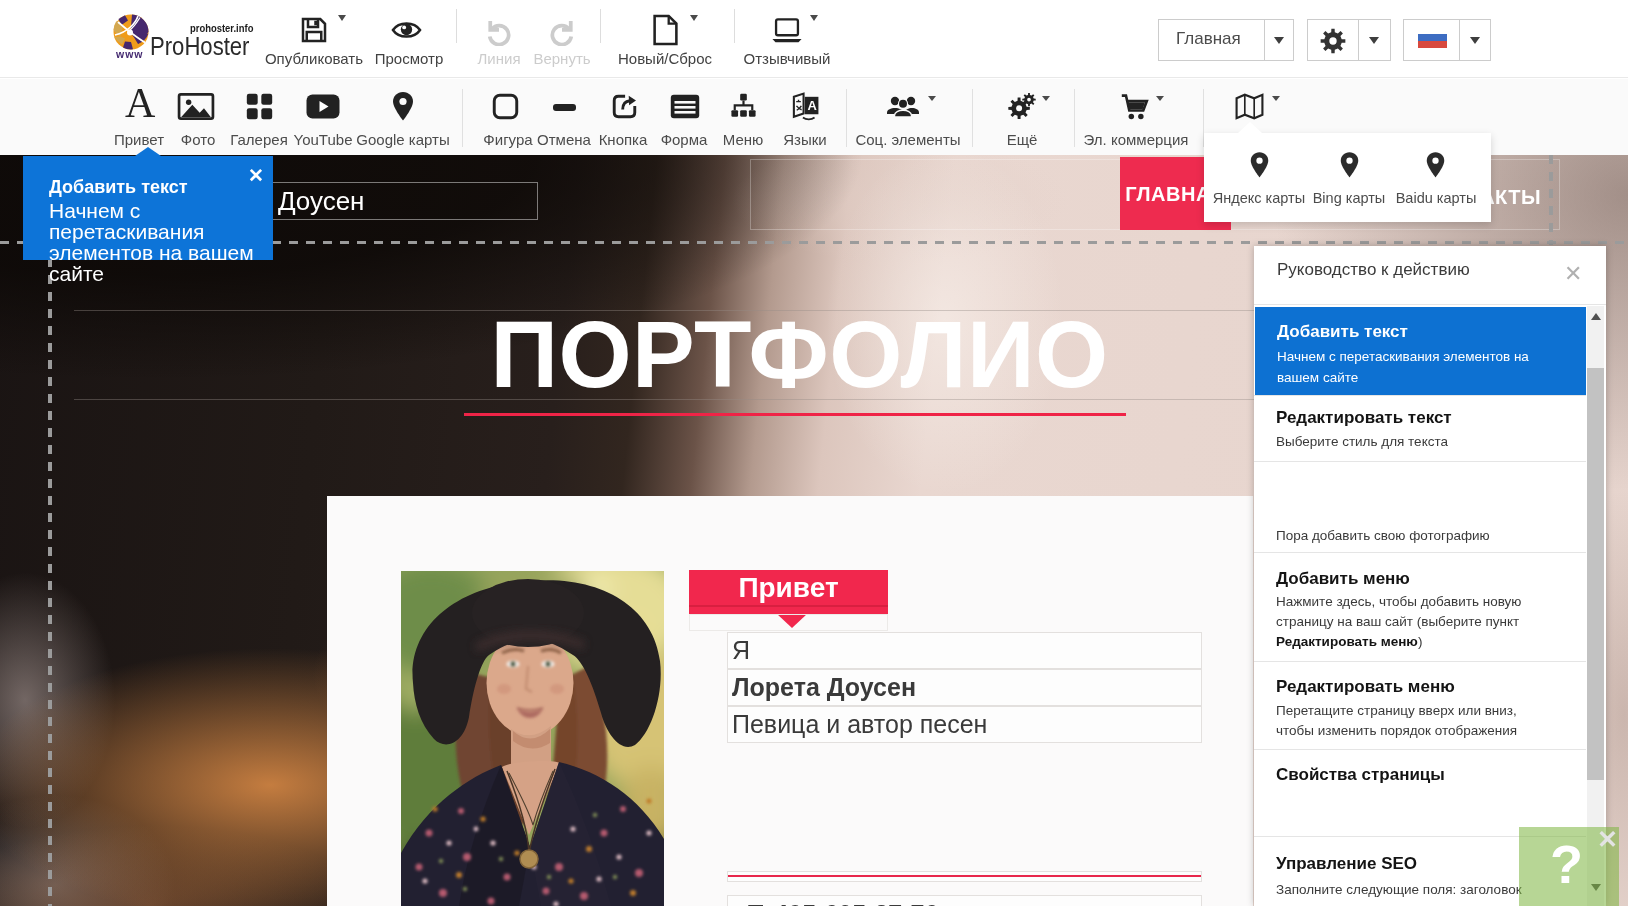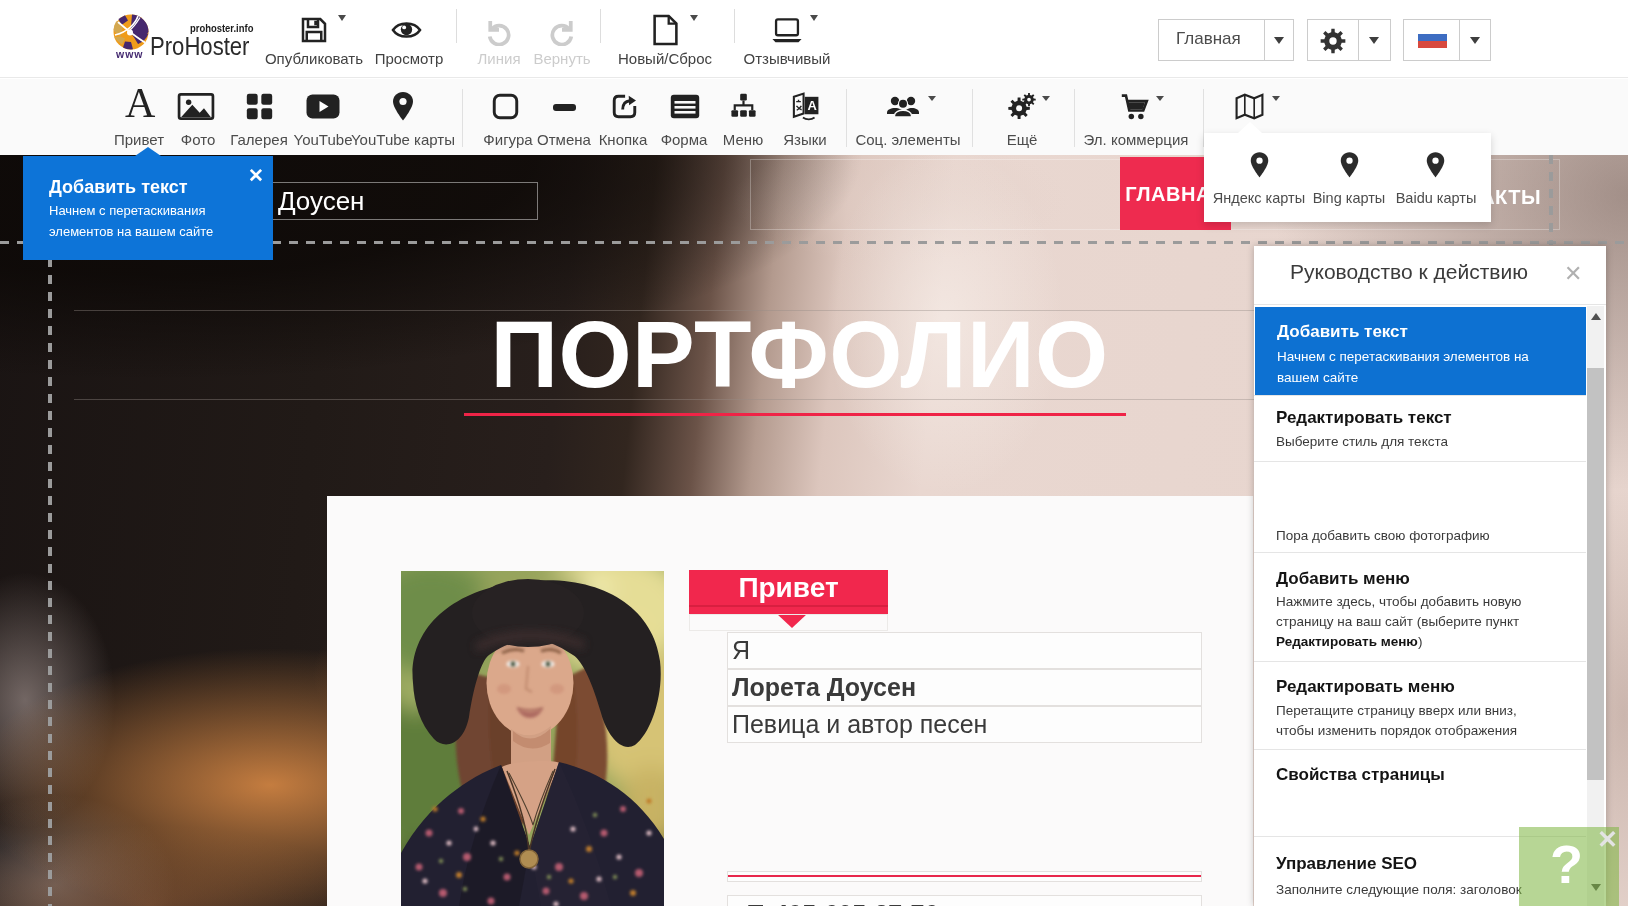--- a/index.html
+++ b/index.html
@@ -125,21 +125,21 @@
   <div class="tb-lbl" style="left:259px">Галерея</div>
   <svg class="icn" style="left:306px;top:15px" width="34" height="25" viewBox="0 0 34 25">
     <rect x="0.5" y="0.5" width="33" height="24" rx="6" fill="#222"></rect>
     <path d="M13.5 7 L22.5 12.5 L13.5 18 Z" fill="#fff"></path>
   </svg>
   <div class="tb-lbl" style="left:323px">YouTube</div>
   <svg class="icn" style="left:391px;top:12px" width="24" height="31" viewBox="0 0 24 31">
     <path d="M12 1 C6.2 1 2 5.3 2 10.5 C2 17 12 29.5 12 29.5 C12 29.5 22 17 22 10.5 C22 5.3 17.8 1 12 1 Z" fill="#222"></path>
     <circle cx="12" cy="10.5" r="3.6" fill="#fafafa"></circle>
   </svg>
-  <div class="tb-lbl" style="left:403px">YouTube карты</div>
+  <div class="tb-lbl" style="left:403px">Google карты</div>
   <div class="vdiv" style="left:462px;top:10px;height:58px;background:#e0e0e0"></div>
   <svg class="icn" style="left:492px;top:14px" width="27" height="27" viewBox="0 0 24 24">
     <rect x="2" y="2" width="20" height="20" rx="5" fill="none" stroke="#222" stroke-width="2.6"></rect>
   </svg>
   <div class="tb-lbl" style="left:508px">Фигура</div>
   <div class="ab" style="left:553px;top:25px;width:23px;height:6.5px;border-radius:3px;background:#222"></div>
   <div class="tb-lbl" style="left:564px">Отмена</div>
   <svg class="icn" style="left:610px;top:13px" width="29" height="29" viewBox="0 0 24 24">
     <path d="M12.5 3.5 H7 C4.8 3.5 3.5 4.8 3.5 7 V17 C3.5 19.2 4.8 20.5 7 20.5 H17 C19.2 20.5 20.5 19.2 20.5 17 V11.5" fill="none" stroke="#222" stroke-width="2.4"></path>
     <path d="M10.5 14.5 C10.5 9.5 13 7.5 16.5 7.2" fill="none" stroke="#222" stroke-width="2.4"></path>
@@ -386,21 +386,21 @@
     <div class="tbx" style="left:400px;top:399px;width:475px;height:40px">
       <div class="ab" style="left:20px;top:4px;font-size:25px;font-weight:bold;color:#3a3a3a">Т. 495-605-27-76</div>
     </div>
   </div>
 </div>
 
 <div class="ab" style="left:23px;top:156px;width:250px;height:104px;background:#0d74d8;z-index:20">
   <div class="ab" style="left:112px;top:-9px;width:0;height:0;border-left:13px solid transparent;border-right:13px solid transparent;border-bottom:9px solid #0d74d8"></div>
   <div class="ab" style="left:225px;top:8px;font-size:19px;font-weight:bold;color:#fff">✕</div>
   <div class="ab" style="left:26px;top:21px;font-size:18px;font-weight:bold;color:#fff">Добавить текст</div>
-  <div class="ab" style="left:26px;top:44px;font-size:13px;color:#fff;line-height:21px">Начнем с перетаскивания<br>элементов на вашем сайте</div>
+  <div class="ab" style="left:26px;top:44px;font-size:21px;color:#fff;line-height:21px">Начнем с перетаскивания<br>элементов на вашем сайте</div>
 </div>
 
 <div class="ab" style="left:1204px;top:133px;width:287px;height:89px;background:#fff;box-shadow:0 3px 8px rgba(0,0,0,0.16);z-index:20">
   <div class="ab" style="left:34px;top:-11px;width:0;height:0;border-left:12px solid transparent;border-right:12px solid transparent;border-bottom:11px solid #fff"></div>
   <svg class="icn" style="left:1249px;top:152px;left:45px;top:17px" width="21" height="30" viewBox="0 0 24 31">
     <path d="M12 1 C6.2 1 2 5.3 2 10.5 C2 17 12 29.5 12 29.5 C12 29.5 22 17 22 10.5 C22 5.3 17.8 1 12 1 Z" fill="#2b2b2b"></path>
     <circle cx="12" cy="10.5" r="3.6" fill="#fff"></circle>
   </svg>
   <svg class="icn" style="left:135px;top:17px" width="21" height="30" viewBox="0 0 24 31">
     <path d="M12 1 C6.2 1 2 5.3 2 10.5 C2 17 12 29.5 12 29.5 C12 29.5 22 17 22 10.5 C22 5.3 17.8 1 12 1 Z" fill="#2b2b2b"></path>
@@ -409,21 +409,21 @@
   <svg class="icn" style="left:221px;top:17px" width="21" height="30" viewBox="0 0 24 31">
     <path d="M12 1 C6.2 1 2 5.3 2 10.5 C2 17 12 29.5 12 29.5 C12 29.5 22 17 22 10.5 C22 5.3 17.8 1 12 1 Z" fill="#2b2b2b"></path>
     <circle cx="12" cy="10.5" r="3.6" fill="#fff"></circle>
   </svg>
   <div class="ab" style="left:8px;top:57px;width:94px;text-align:center;font-size:14.5px;color:#4c4c4c">Яндекс карты</div>
   <div class="ab" style="left:105px;top:57px;width:80px;text-align:center;font-size:14.5px;color:#4c4c4c">Bing карты</div>
   <div class="ab" style="left:190px;top:57px;width:84px;text-align:center;font-size:14.5px;color:#4c4c4c">Baidu карты</div>
 </div>
 
 <div class="ab" style="left:1254px;top:246px;width:352px;height:660px;background:#fff;box-shadow:0 0 7px rgba(0,0,0,0.25);z-index:30">
-  <div class="ab" style="left:36px;top:14px;font-size:21px;color:#3b3b3b">Руководство к действию</div>
+  <div class="ab" style="left:23px;top:14px;font-size:17px;color:#3b3b3b">Руководство к действию</div>
   <div class="ab" style="left:310px;top:15px;font-size:22px;color:#b0b0b0">✕</div>
   <div class="ab" style="left:0;top:58px;width:352px;height:1px;background:#e5e5e5"></div>
 
   <div class="ab" style="left:0;top:60px;width:332px;height:600px;overflow:hidden">
     <div class="ab" style="left:1px;top:1px;width:331px;height:88px;background:#0d71d2;color:#fff">
       <div class="ab" style="left:22px;top:15px;font-size:17px;font-weight:bold">Добавить текст</div>
       <div class="ab" style="left:22px;top:39px;font-size:13.5px;line-height:21px">Начнем с перетаскивания элементов на<br>вашем сайте</div>
     </div>
     <div class="ab" style="left:0;top:89px;width:332px;height:1px;background:#e5e5e5"></div>
     <div class="ptitle ab" style="left:22px;top:102px">Редактировать текст</div>

